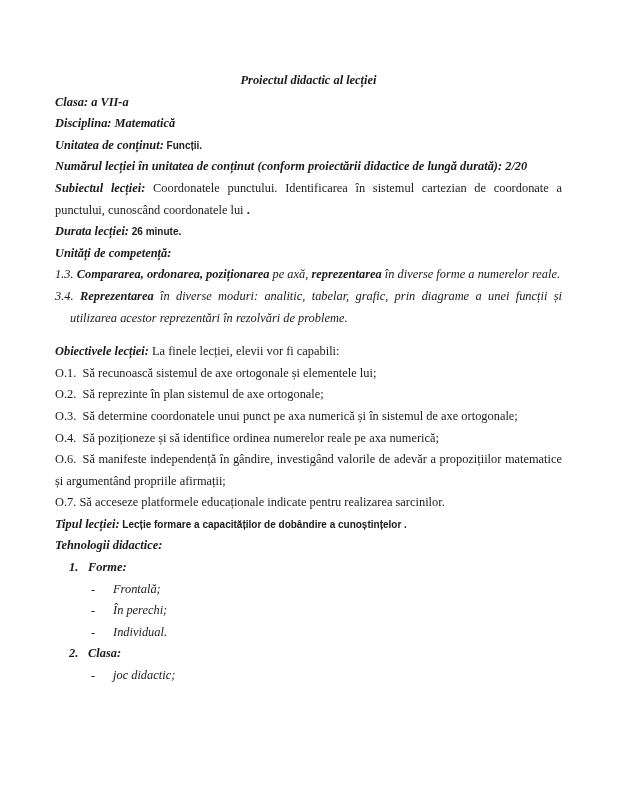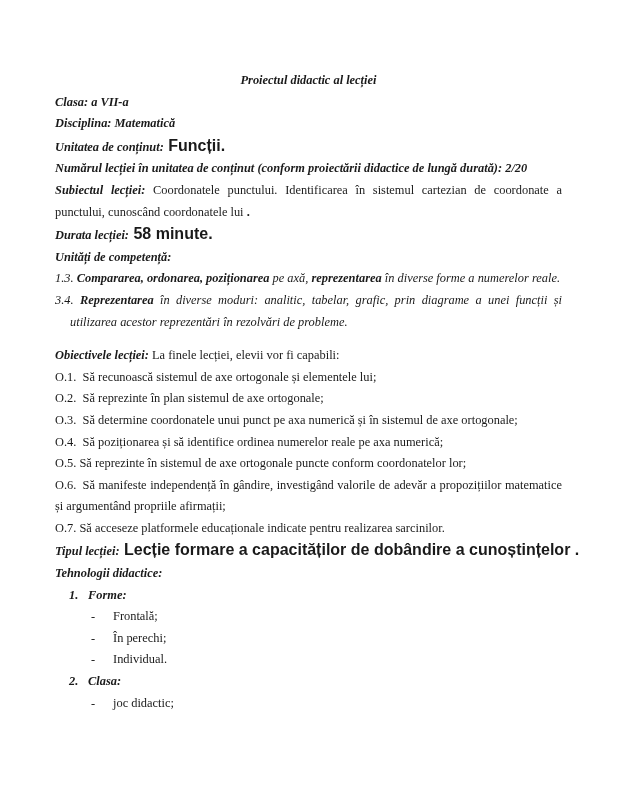--- a/index.html
+++ b/index.html
@@ -6,54 +6,53 @@
   body { width: 618px; height: 800px; position: relative; overflow: hidden; }
   .page {
     position: absolute; left: 55px; top: 70px; width: 507px;
     font-family: "Liberation Serif", serif; font-size: 12.4px; color: #1a1a1a;
     line-height: 21.6px;
   }
   .line { margin: 0; white-space: nowrap; }
   .just { text-align: justify; text-align-last: left; white-space: normal; }
   .bi { font-weight: bold; font-style: italic; }
   .b { font-weight: bold; }
-  .sans-b { font-family: "Liberation Sans", sans-serif; font-weight: bold; font-size: 16px; }
+  .sans-b { font-family: "Liberation Sans", sans-serif; font-weight: bold; font-size: 10px; }
   .title { text-align: center; }
   .hang { padding-left: 15px; text-indent: -15px; font-style: italic; }
   .gap { height: 12px; }
   .obj-num { display: inline-block; }
   .ol { padding-left: 14px; }
   .ol .num { display: inline-block; width: 19px; font-weight: bold; font-style: italic; }
-  .sub { padding-left: 36px; }
+  .sub { padding-left: 36px; font-style: italic; }
   .sub .dash { display: inline-block; width: 22px; }
 </style>
 </head>
 <body>
 
 <div class="page">
   <p class="line title bi">Proiectul didactic al lecției</p>
   <p class="line bi">Clasa: a VII-a</p>
   <p class="line bi">Disciplina: Matematică</p>
   <p class="line"><span class="bi">Unitatea de conținut:</span><span class="sans-b"> Funcții.</span></p>
   <p class="line bi">Numărul lecției în unitatea de conținut (conform proiectării didactice de lungă durată): 2/20</p>
   <p class="line just"><span class="bi">Subiectul lecției:</span><span> Coordonatele punctului. Identificarea în sistemul cartezian de coordonate a punctului, cunoscând coordonatele lui </span><span class="b">.</span></p>
-  <p class="line"><span class="bi">Durata lecției:</span><span class="sans-b"> 58 minute.</span></p>
+  <p class="line"><span class="bi">Durata lecției:</span><span class="sans-b"> 26 minute.</span></p>
   <p class="line bi">Unități de competență:</p>
   <div id="competences">
       <p class="line just hang"><span>1.3. </span><span class="b">Compararea, ordonarea, poziționarea</span><span> pe axă, </span><span class="b">reprezentarea</span><span> în diverse forme a numerelor  reale.</span></p>
       <p class="line just hang"><span>3.4. </span><span class="b">Reprezentarea</span><span> în diverse moduri: analitic, tabelar, grafic, prin diagrame a unei funcții și utilizarea acestor reprezentări în rezolvări de probleme.</span></p>
     </div>
   <div class="gap"></div>
   <p class="line"><span class="bi">Obiectivele lecției:</span><span> La finele lecției, elevii vor fi capabili:</span></p>
   <div id="objectives">
       <p class="line just"><span class="obj-num" style="white-space: pre;">O.1.  </span><span>Să recunoască sistemul de axe ortogonale și elementele lui;</span></p>
       <p class="line just"><span class="obj-num" style="white-space: pre;">O.2.  </span><span>Să reprezinte în plan sistemul de axe ortogonale;</span></p>
       <p class="line just"><span class="obj-num" style="white-space: pre;">O.3.  </span><span>Să determine coordonatele unui punct pe axa numerică și în sistemul de axe ortogonale;</span></p>
-      <p class="line just"><span class="obj-num" style="white-space: pre;">O.4.  </span><span>Să poziționarea și să identifice ordinea numerelor reale pe axa numerică;</span></p>
-      <p class="line just"><span class="obj-num" style="white-space: pre;">O.5. </span><span>Să reprezinte în sistemul de axe ortogonale puncte conform coordonatelor lor;</span></p>
+      <p class="line just"><span class="obj-num" style="white-space: pre;">O.4.  </span><span>Să poziționeze și să identifice ordinea numerelor reale pe axa numerică;</span></p>
       <p class="line just"><span class="obj-num" style="white-space: pre;">O.6.  </span><span>Să manifeste independență în gândire, investigând valorile de adevăr a propozițiilor matematice și argumentând propriile afirmații;</span></p>
       <p class="line just"><span class="obj-num" style="white-space: pre;">O.7. </span><span>Să acceseze platformele educaționale indicate pentru realizarea sarcinilor.</span></p>
     </div>
   <p class="line"><span class="bi">Tipul lecției:</span><span class="sans-b"> Lecție formare a capacităților de dobândire a cunoștințelor .</span></p>
   <p class="line bi">Tehnologii didactice:</p>
   <div id="technologies">
       <p class="line ol"><span class="num">1.</span><span class="bi">Forme:</span></p>
       <p class="line sub"><span class="dash">-</span><span>Frontală;</span></p>
       <p class="line sub"><span class="dash">-</span><span>În perechi;</span></p>
       <p class="line sub"><span class="dash">-</span><span>Individual.</span></p>

